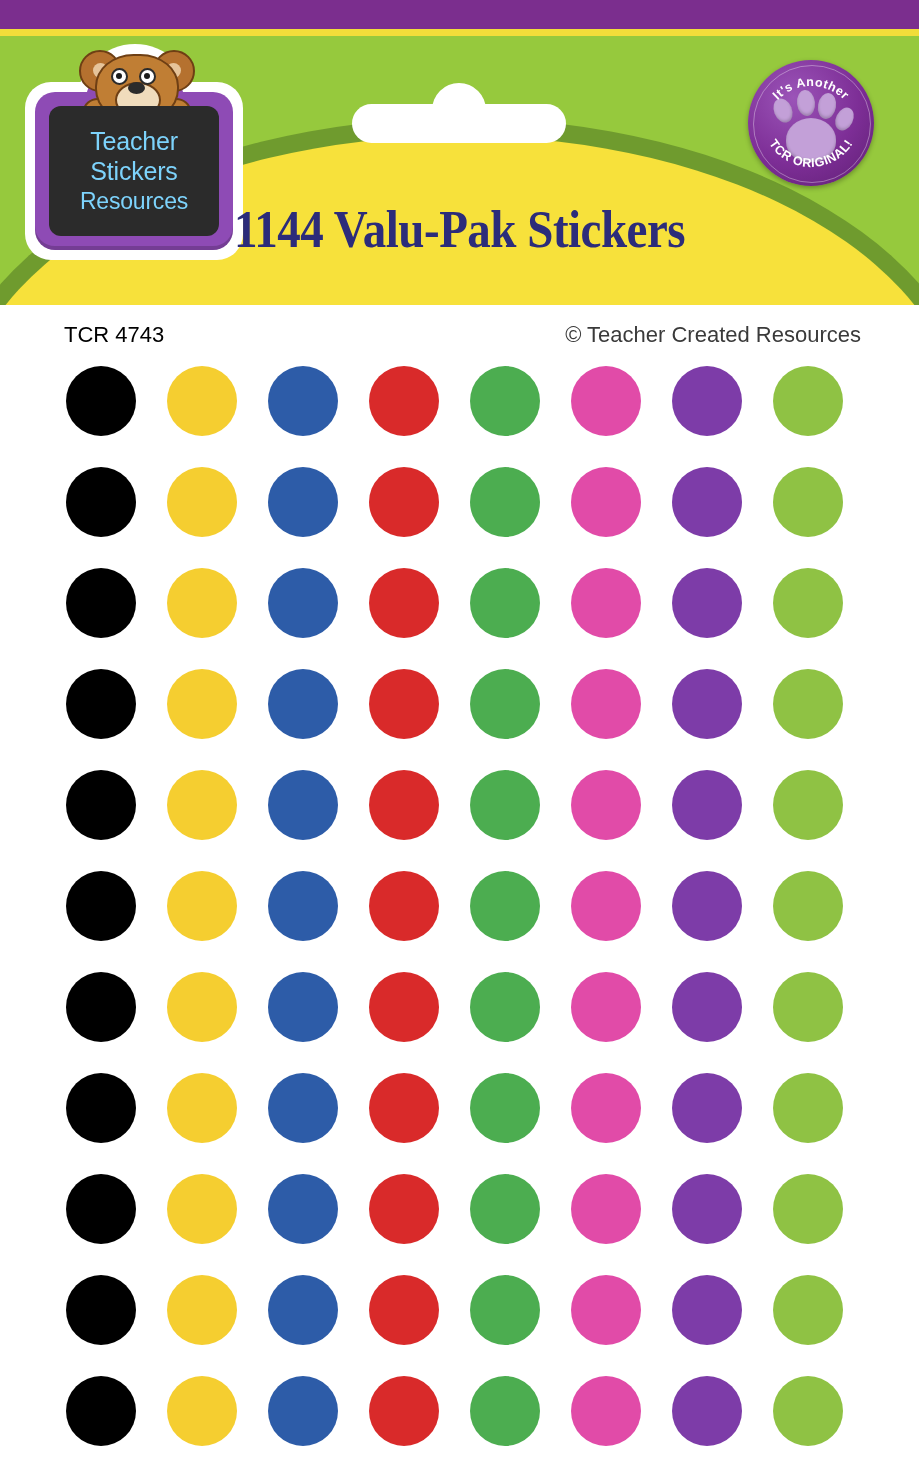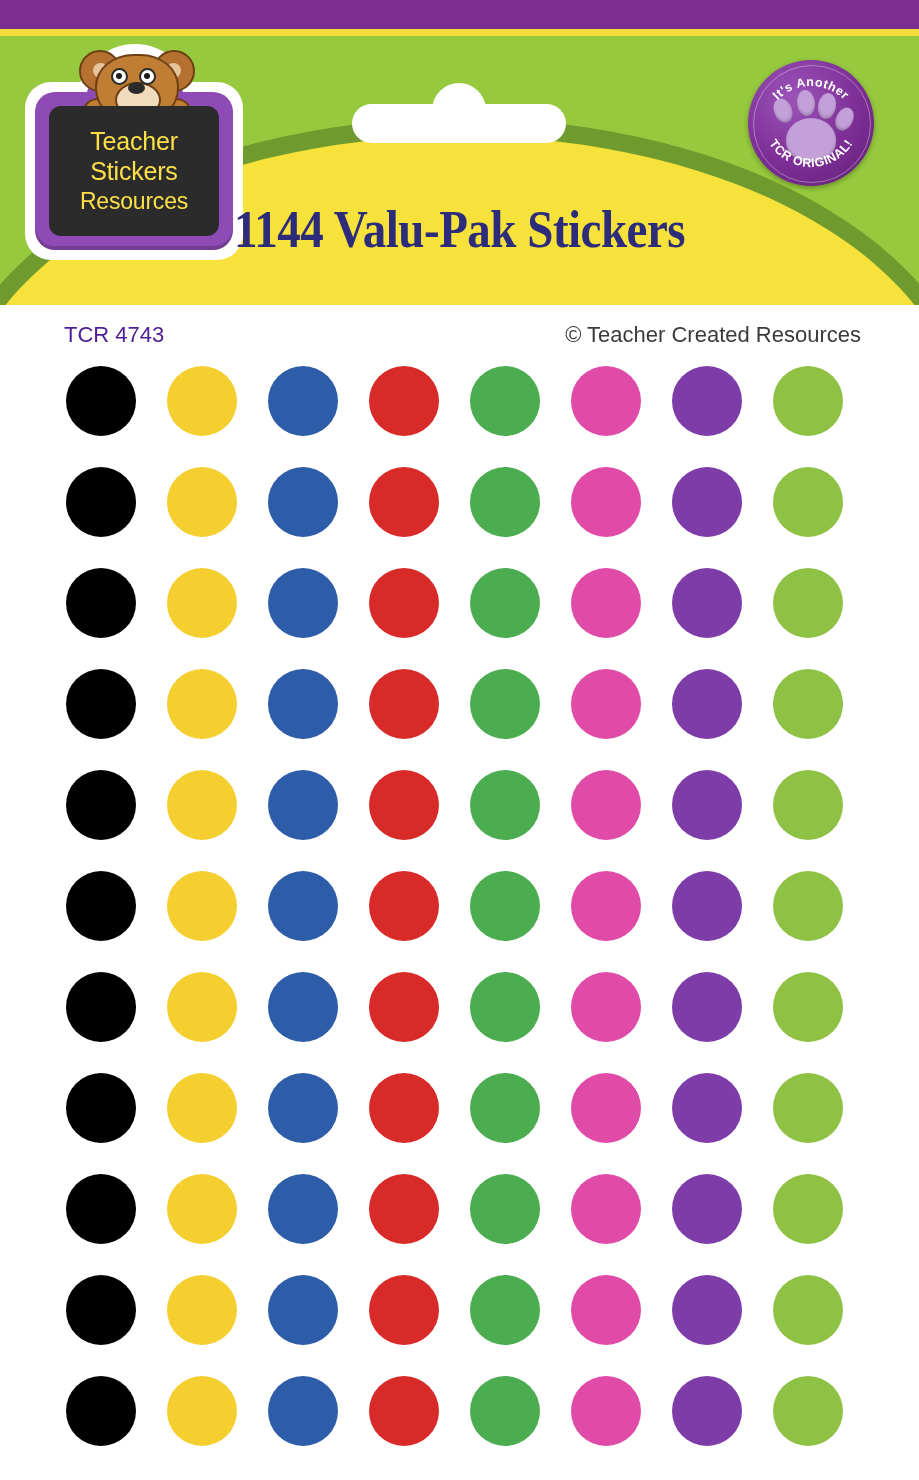--- a/index.html
+++ b/index.html
@@ -72,21 +72,21 @@
   .logo-purplearch{
     position:absolute;left:60px;top:12px;width:100px;height:80px;
     background:#8E4BB5;border-radius:50px 50px 6px 6px;
   }
   .logo-board{
     position:absolute;left:24px;top:62px;width:170px;height:130px;
     background:#2B2B2B;border-radius:12px;
     display:flex;flex-direction:column;align-items:center;justify-content:center;
   }
   .logo-line{
-    color:#fde047;font-size:25px;line-height:30px;font-weight:500;
+    color:#7dd3fc;font-size:25px;line-height:30px;font-weight:500;
     letter-spacing:-0.2px;white-space:nowrap;
   }
   .logo-line.l3{font-size:23px;}
 
   
   .bear{position:absolute;left:52px;top:2px;width:116px;height:78px;}
   .bear-ear{position:absolute;width:38px;height:38px;border-radius:50%;
     background:#B5712F;border:2px solid #6E3F14;}
   .bear-ear.left{left:2px;top:4px;}
   .bear-ear.right{left:76px;top:4px;}
@@ -150,21 +150,21 @@
     transform:scaleY(1.12);
     white-space:nowrap;
   }
 
   
   #info{
     position:absolute;left:0;top:322px;width:919px;height:30px;
   }
   #sku{
     position:absolute;left:64px;top:0;
-    font-size:22px;color:#4c1d95;
+    font-size:22px;color:#000000;
     font-family:"Liberation Sans",sans-serif;
   }
   #copyright{
     position:absolute;right:58px;top:0;
     font-size:22px;color:#3A3A3A;
     font-family:"Liberation Sans",sans-serif;
   }
 
   
   #sticker-grid{

